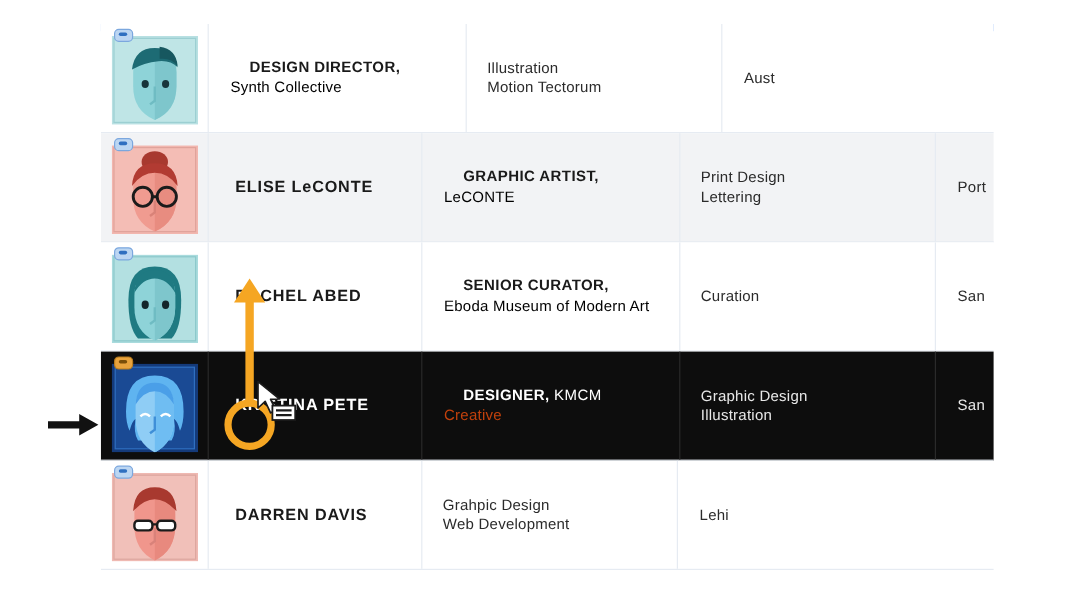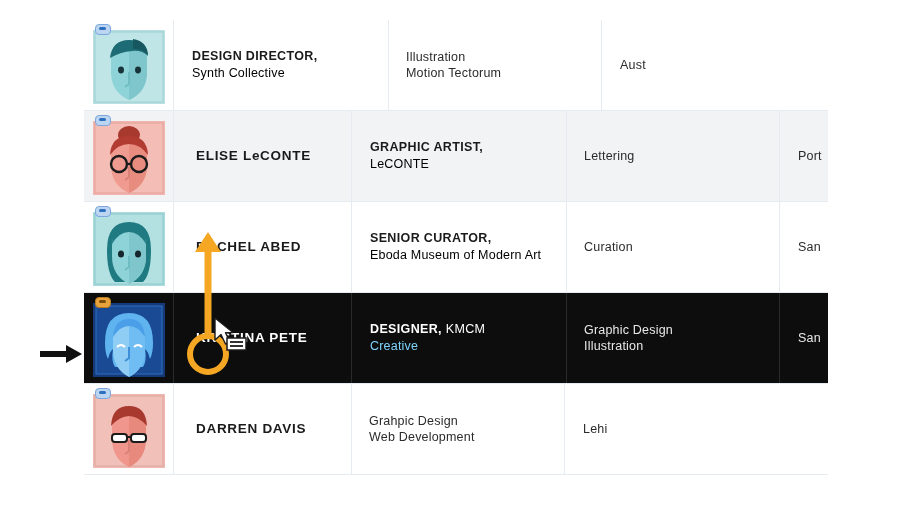--- a/index.html
+++ b/index.html
@@ -67,24 +67,24 @@
   }
   .row.selected .badge{background:#e8a33d;border-color:#b87c1e;}
   .row.selected .badge:after{background:#7a4e08;}
 
   .name{
     font-size:13.5px;font-weight:bold;letter-spacing:0.7px;color:#1a1a1a;
     line-height:1.2;
   }
   .row.selected .name{color:#ffffff;}
 
-  .role-main{font-size:12.5px;font-weight:bold;letter-spacing:0.35px;color:#1a1a1a;line-height:1.25;}
+  .role-main{font-size:12.5px;font-weight:bold;letter-spacing:0.35px;color:#1a1a1a;line-height:1.25;margin-left:16px;}
   .role-sub{font-size:12.5px;font-weight:normal;letter-spacing:0.2px;color:#000000;line-height:1.3;}
   .row.selected .role-main{color:#ffffff;}
-  .row.selected .role-sub{color:#7dd3fc;}
+  .row.selected .role-sub{color:#c2410c;}
 
   .skill{font-size:12.5px;color:#2b2b2b;line-height:1.32;letter-spacing:0.2px;}
   .row.selected .skill{color:#e8e8e8;}
 
   .loc{font-size:12.5px;color:#2b2b2b;letter-spacing:0.2px;}
   .row.selected .loc{color:#e8e8e8;}
 
   .role-inline-reg{font-weight:normal;text-align:right;}
 
   
@@ -163,20 +163,21 @@
           </div>
         </div>
         <div class="cell c-name">
           <div class="name">ELISE LeCONTE</div>
         </div>
         <div class="cell c-role">
           <div class="role-main">GRAPHIC ARTIST,</div>
           <div class="role-sub">LeCONTE</div>
         </div>
         <div class="cell c-skills">
+          <div class="skill">Print Design</div>
           <div class="skill">Lettering</div>
         </div>
         <div class="cell c-loc">
           <div class="loc">Port</div>
         </div>
       </div>
 
       <div class="row white rh-tall">
         <div class="cell c-avatar">
           <div class="avatar-wrap">

